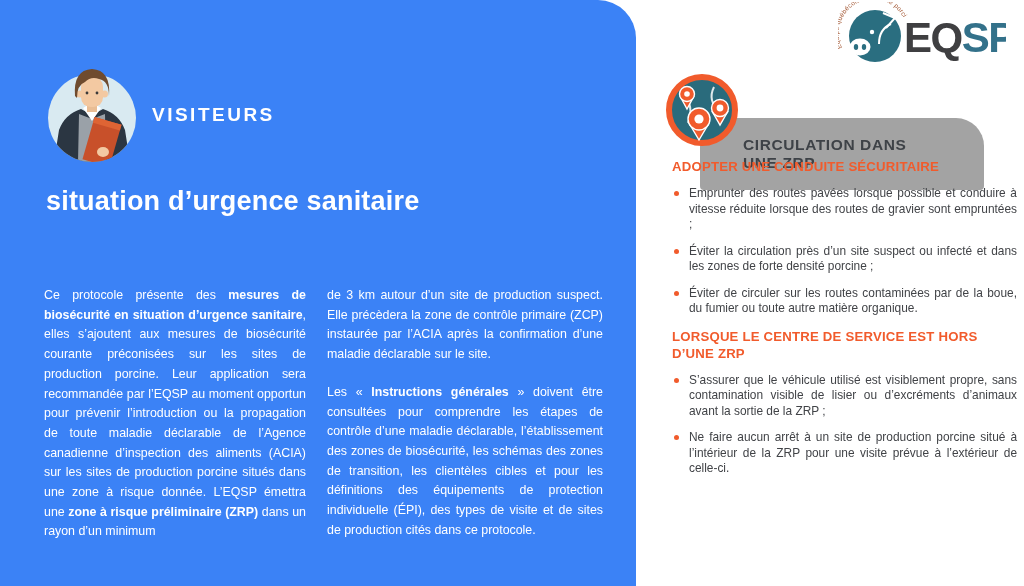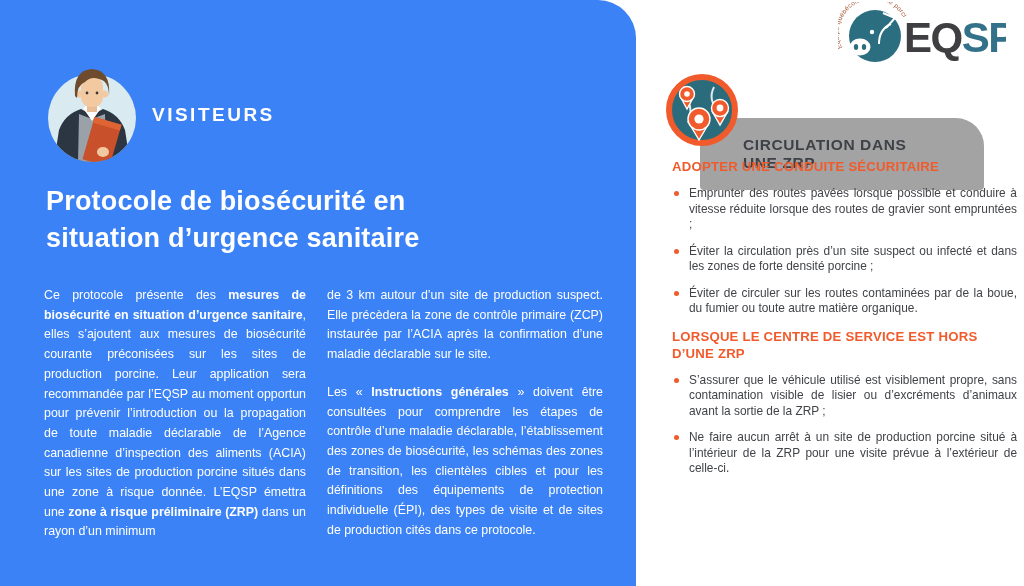--- a/index.html
+++ b/index.html
@@ -106,21 +106,20 @@
       <rect x="35" y="13" width="22" height="30" rx="9.5" fill="#f3c9a2"></rect>
       <path d="M29 32 Q27 6 46 5 Q65 6 63 32 Q63 17 53 15 Q45 12 39 18 Q31 21 31 34 Z" fill="#6f4b2e"></path>
       <circle cx="41" cy="29" r="1.4" fill="#3a3a3a"></circle>
       <circle cx="51" cy="29" r="1.4" fill="#3a3a3a"></circle>
     </svg>
   </div>
 
   <div class="visitors-label">VISITEURS</div>
 
   <div class="page-title">
-    <div>Protocole de biosécurité en</div>
     <div>situation d’urgence sanitaire</div>
   </div>
 
   <div class="intro-col intro-col-1">
     <p><span>Ce protocole présente des </span><b>mesures de biosécurité en situation d’urgence sanitaire</b><span>, elles s’ajoutent aux mesures de biosécurité courante préconisées sur les sites de production porcine. Leur application sera recommandée par l’EQSP au moment opportun pour prévenir l’introduction ou la propagation de toute maladie déclarable de l’Agence canadienne d’inspection des aliments (ACIA) sur les sites de production porcine situés dans une zone à risque donnée. L’EQSP émettra une </span><b>zone à risque préliminaire (ZRP)</b><span> dans un rayon d’un minimum</span></p>
   </div>
 
   <div class="intro-col intro-col-2">
     <p>de 3 km autour d’un site de production suspect. Elle précèdera la zone de contrôle primaire (ZCP) instaurée par l’ACIA après la confirmation d’une maladie déclarable sur le site.</p>
     <p><span>Les « </span><b>Instructions générales</b><span> » doivent être consultées pour comprendre les étapes de contrôle d’une maladie déclarable, l’établissement des zones de biosécurité, les schémas des zones de transition, les clientèles cibles et pour les définitions des équipements de protection individuelle (ÉPI), des types de visite et de sites de production cités dans ce protocole.</span></p>

